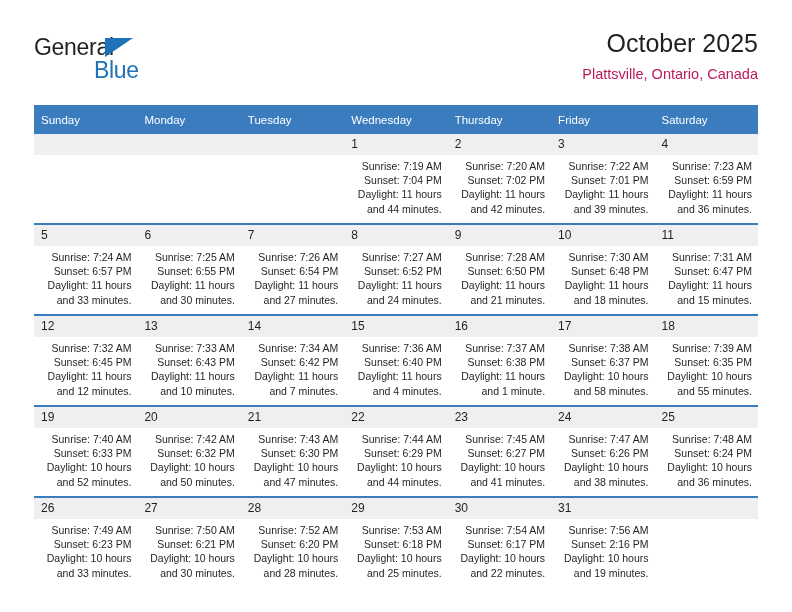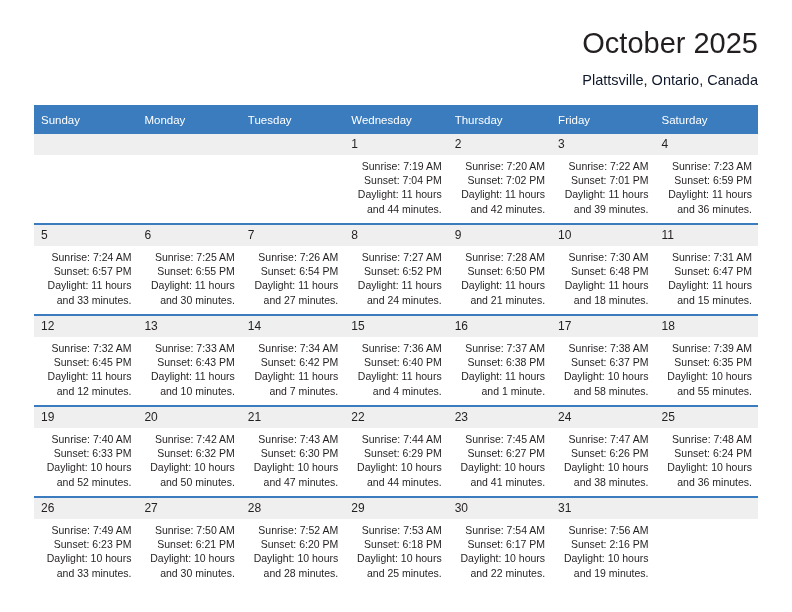--- a/index.html
+++ b/index.html
@@ -68,32 +68,32 @@
     line-height: 26px;
   }
 
   .title-block {
     position: absolute;
     right: 0;
     top: 0;
     text-align: right;
   }
   .cal-title {
-    font-size: 29px;
+    font-size: 25px;
     font-weight: normal;
     color: #231f20;
     line-height: 30px;
     white-space: nowrap;
   }
   .cal-subtitle {
     font-size: 14.5px;
     font-weight: normal;
-    color: #0f172a;
+    color: #be185d;
     line-height: 20px;
-    margin-top: 12px;
+    margin-top: 6px;
     white-space: nowrap;
   }
 
   
   .calendar {
     position: absolute;
     left: 34px;
     top: 105px;
     width: 724px;
     border-collapse: collapse;
@@ -156,20 +156,25 @@
     white-space: nowrap;
   }
 </style>
 </head>
 <body>
 
 <div class="page">
 
   <div class="header">
 
+    <div class="brand">
+      <span class="brand-general">General</span>
+      <span class="brand-triangle"></span>
+      <span class="brand-blue">Blue</span>
+    </div>
 
     <div class="title-block">
       <div class="cal-title">October 2025</div>
       <div class="cal-subtitle">Plattsville, Ontario, Canada</div>
     </div>
 
   </div>
 
   <table class="calendar">
     <thead>

